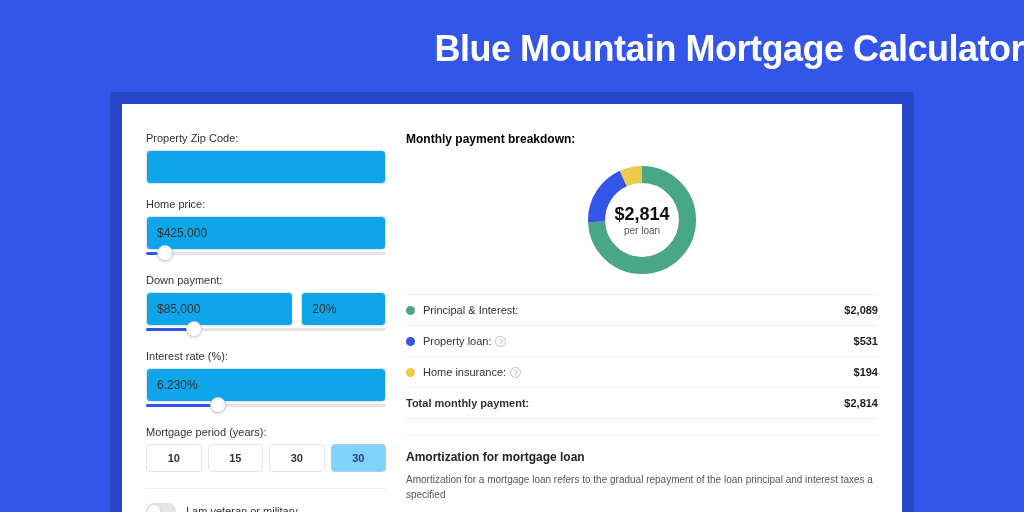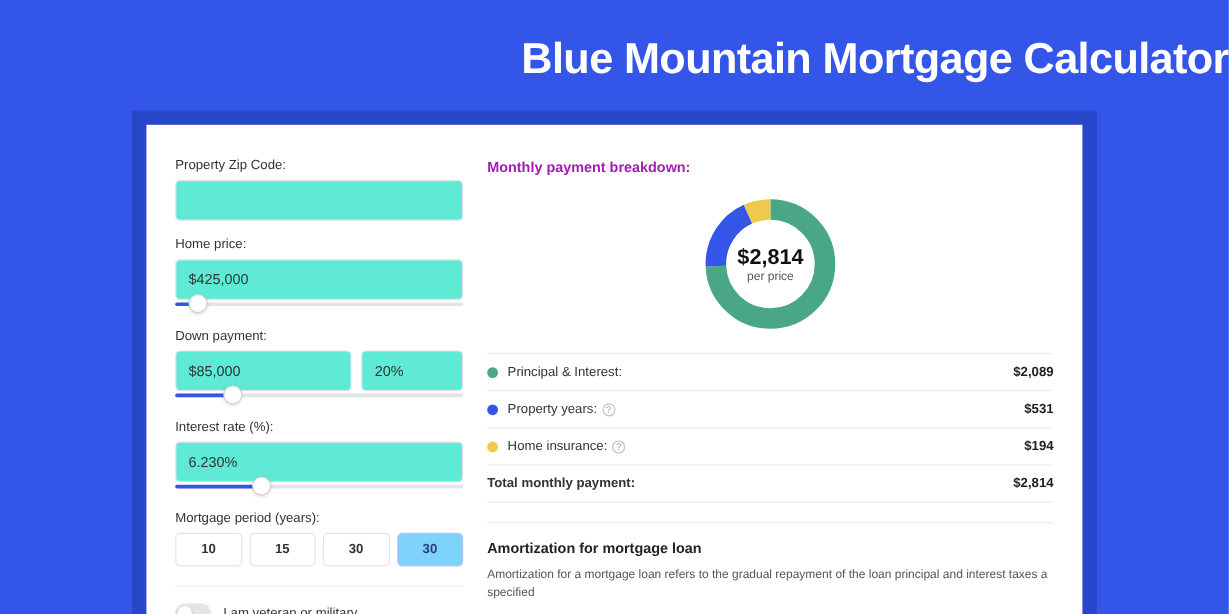--- a/index.html
+++ b/index.html
@@ -48,21 +48,21 @@
     display: block;
   }
   .field-group { margin-bottom: 14px; }
   .text-input {
     width: 100%;
     border: 1px solid #e2e4e8;
     border-radius: 4px;
     padding: 9px 10px;
     font-size: 12px;
     color: #333;
-    background: #5eead4;
+    background: #0ea5e9;
   }
   .input-row { display: flex; gap: 8px; }
   .input-row .text-input:first-child { flex: 2; }
   .input-row .text-input:last-child { flex: 1; }
   .slider-wrap { position: relative; height: 12px; margin-top: -2px; }
   .slider-track {
     position: absolute;
     left: 0; right: 0; top: 4px;
     height: 3px;
     background: #e2e4e8;
@@ -123,21 +123,21 @@
     width: 12px; height: 12px;
     background: #fff;
     border-radius: 50%;
     box-shadow: 0 1px 2px rgba(0,0,0,0.2);
   }
   .toggle-label { font-size: 11px; color: #333; }
 
   .breakdown-title {
     font-size: 12px;
     font-weight: 700;
-    color: #a21caf;
+    color: #000000;
     margin-bottom: 8px;
   }
   .donut-wrap {
     display: flex;
     justify-content: center;
     padding: 6px 0 14px 0;
   }
   .donut {
     position: relative;
     width: 120px; height: 120px;
@@ -273,37 +273,37 @@
 
       <div class="donut-wrap">
         <div class="donut">
           <svg viewBox="0 0 42 42" id="donut-svg">
               <circle cx="21" cy="21" r="15.9155" fill="transparent" stroke="#49a687" stroke-width="6" stroke-dasharray="74.23596304193319 25.76403695806681" stroke-dashoffset="0"></circle>
               <circle cx="21" cy="21" r="15.9155" fill="transparent" stroke="#3456e8" stroke-width="6" stroke-dasharray="18.86993603411514 81.13006396588486" stroke-dashoffset="-74.23596304193319"></circle>
               <circle cx="21" cy="21" r="15.9155" fill="transparent" stroke="#efc94c" stroke-width="6" stroke-dasharray="6.89410092395167 93.10589907604833" stroke-dashoffset="-93.10589907604833"></circle>
             </svg>
           <div class="donut-center">
             <div class="donut-amount">$2,814</div>
-            <div class="donut-sub">per price</div>
+            <div class="donut-sub">per loan</div>
           </div>
         </div>
       </div>
 
       <div class="legend" id="legend">
           <div class="legend-row">
             <span class="dot" style="background: rgb(73, 166, 135);"></span>
             <span class="legend-label">
               <span>Principal &amp; Interest:</span>
             </span>
             <span class="legend-value">$2,089</span>
           </div>
           <div class="legend-row">
             <span class="dot" style="background: rgb(52, 86, 232);"></span>
             <span class="legend-label">
-              <span>Property years:</span>
+              <span>Property loan:</span>
               <span class="info-icon">?</span>
             </span>
             <span class="legend-value">$531</span>
           </div>
           <div class="legend-row">
             <span class="dot" style="background: rgb(239, 201, 76);"></span>
             <span class="legend-label">
               <span>Home insurance:</span>
               <span class="info-icon">?</span>
             </span>

